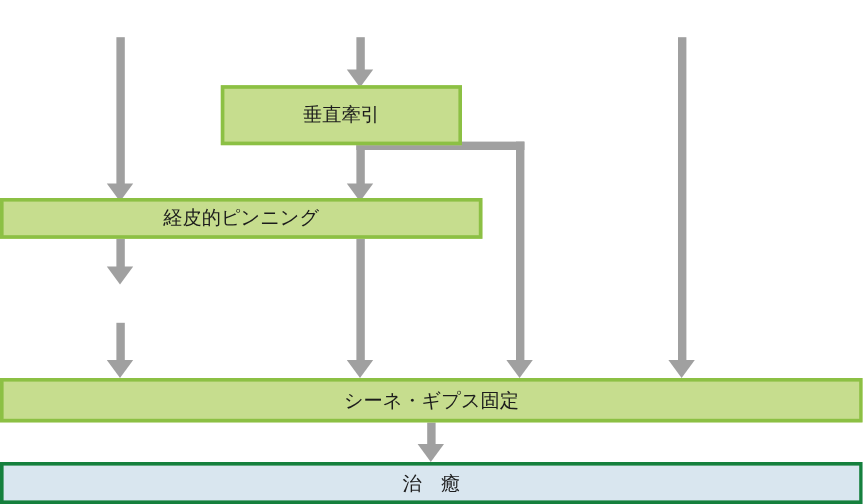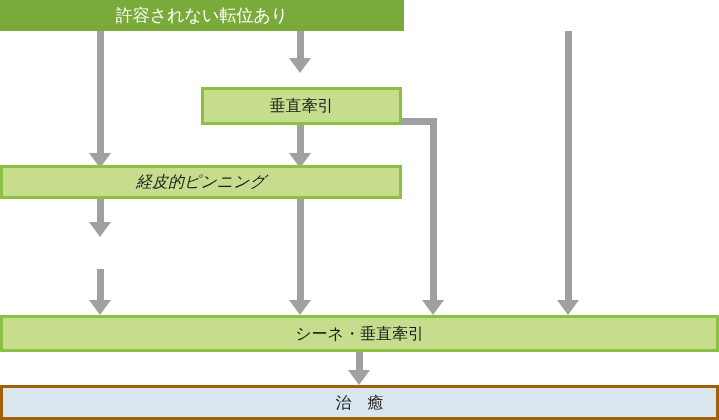--- a/index.html
+++ b/index.html
@@ -36,21 +36,21 @@
   .node-green {
     background: #c6dd8e;
     color: #1c1c1c;
     font-size: 16px;
     border: 3px solid #8cc044;
   }
   .node-blue {
     background: #d9e6ef;
     color: #1c1c1c;
     font-size: 16px;
-    border: 3px solid #a16207;
+    border: 3px solid #15803d;
   }
   .node-label {
     display: block;
     white-space: pre;
   }
 
   
   .vline {
     position: absolute;
     background: #a0a0a0;
@@ -99,35 +99,32 @@
 
   <div class="vline" style="left:97px; top:269px; height:34px;"></div>
   <div class="arrowhead" style="left:89px; top:300px;"></div>
 
   <div class="vline" style="left:565px; top:31px; height:272px;"></div>
   <div class="arrowhead" style="left:557px; top:300px;"></div>
 
   <div class="vline" style="left:356px; top:352px; height:22px;"></div>
   <div class="arrowhead" style="left:348px; top:370px;"></div>
 
-  <div class="node node-header" style="left:0px; top:0px; width:404px; height:31px;">
-    <span class="node-label">許容されない転位あり</span>
-  </div>
 
 
-  <div class="node node-green" style="left:201px; top:71px; width:201px; height:38px;margin-top:16px;">
+  <div class="node node-green" style="left:184px; top:71px; width:201px; height:50px;">
     <span class="node-label">垂直牽引</span>
   </div>
 
-  <div class="node node-green" style="left:0px; top:165px; width:402px; height:34px;font-style:italic;">
+  <div class="node node-green" style="left:0px; top:165px; width:402px; height:34px;">
     <span class="node-label">経皮的ピンニング</span>
   </div>
 
 
   <div class="node node-green" style="left:0px; top:315px; width:719px; height:37px;">
-    <span class="node-label">シーネ・垂直牽引</span>
+    <span class="node-label">シーネ・ギプス固定</span>
   </div>
 
   <div class="node node-blue" style="left:0px; top:385px; width:719px; height:35px;">
     <span class="node-label">治　癒</span>
   </div>
 
 </div>
 
 </body></html>

